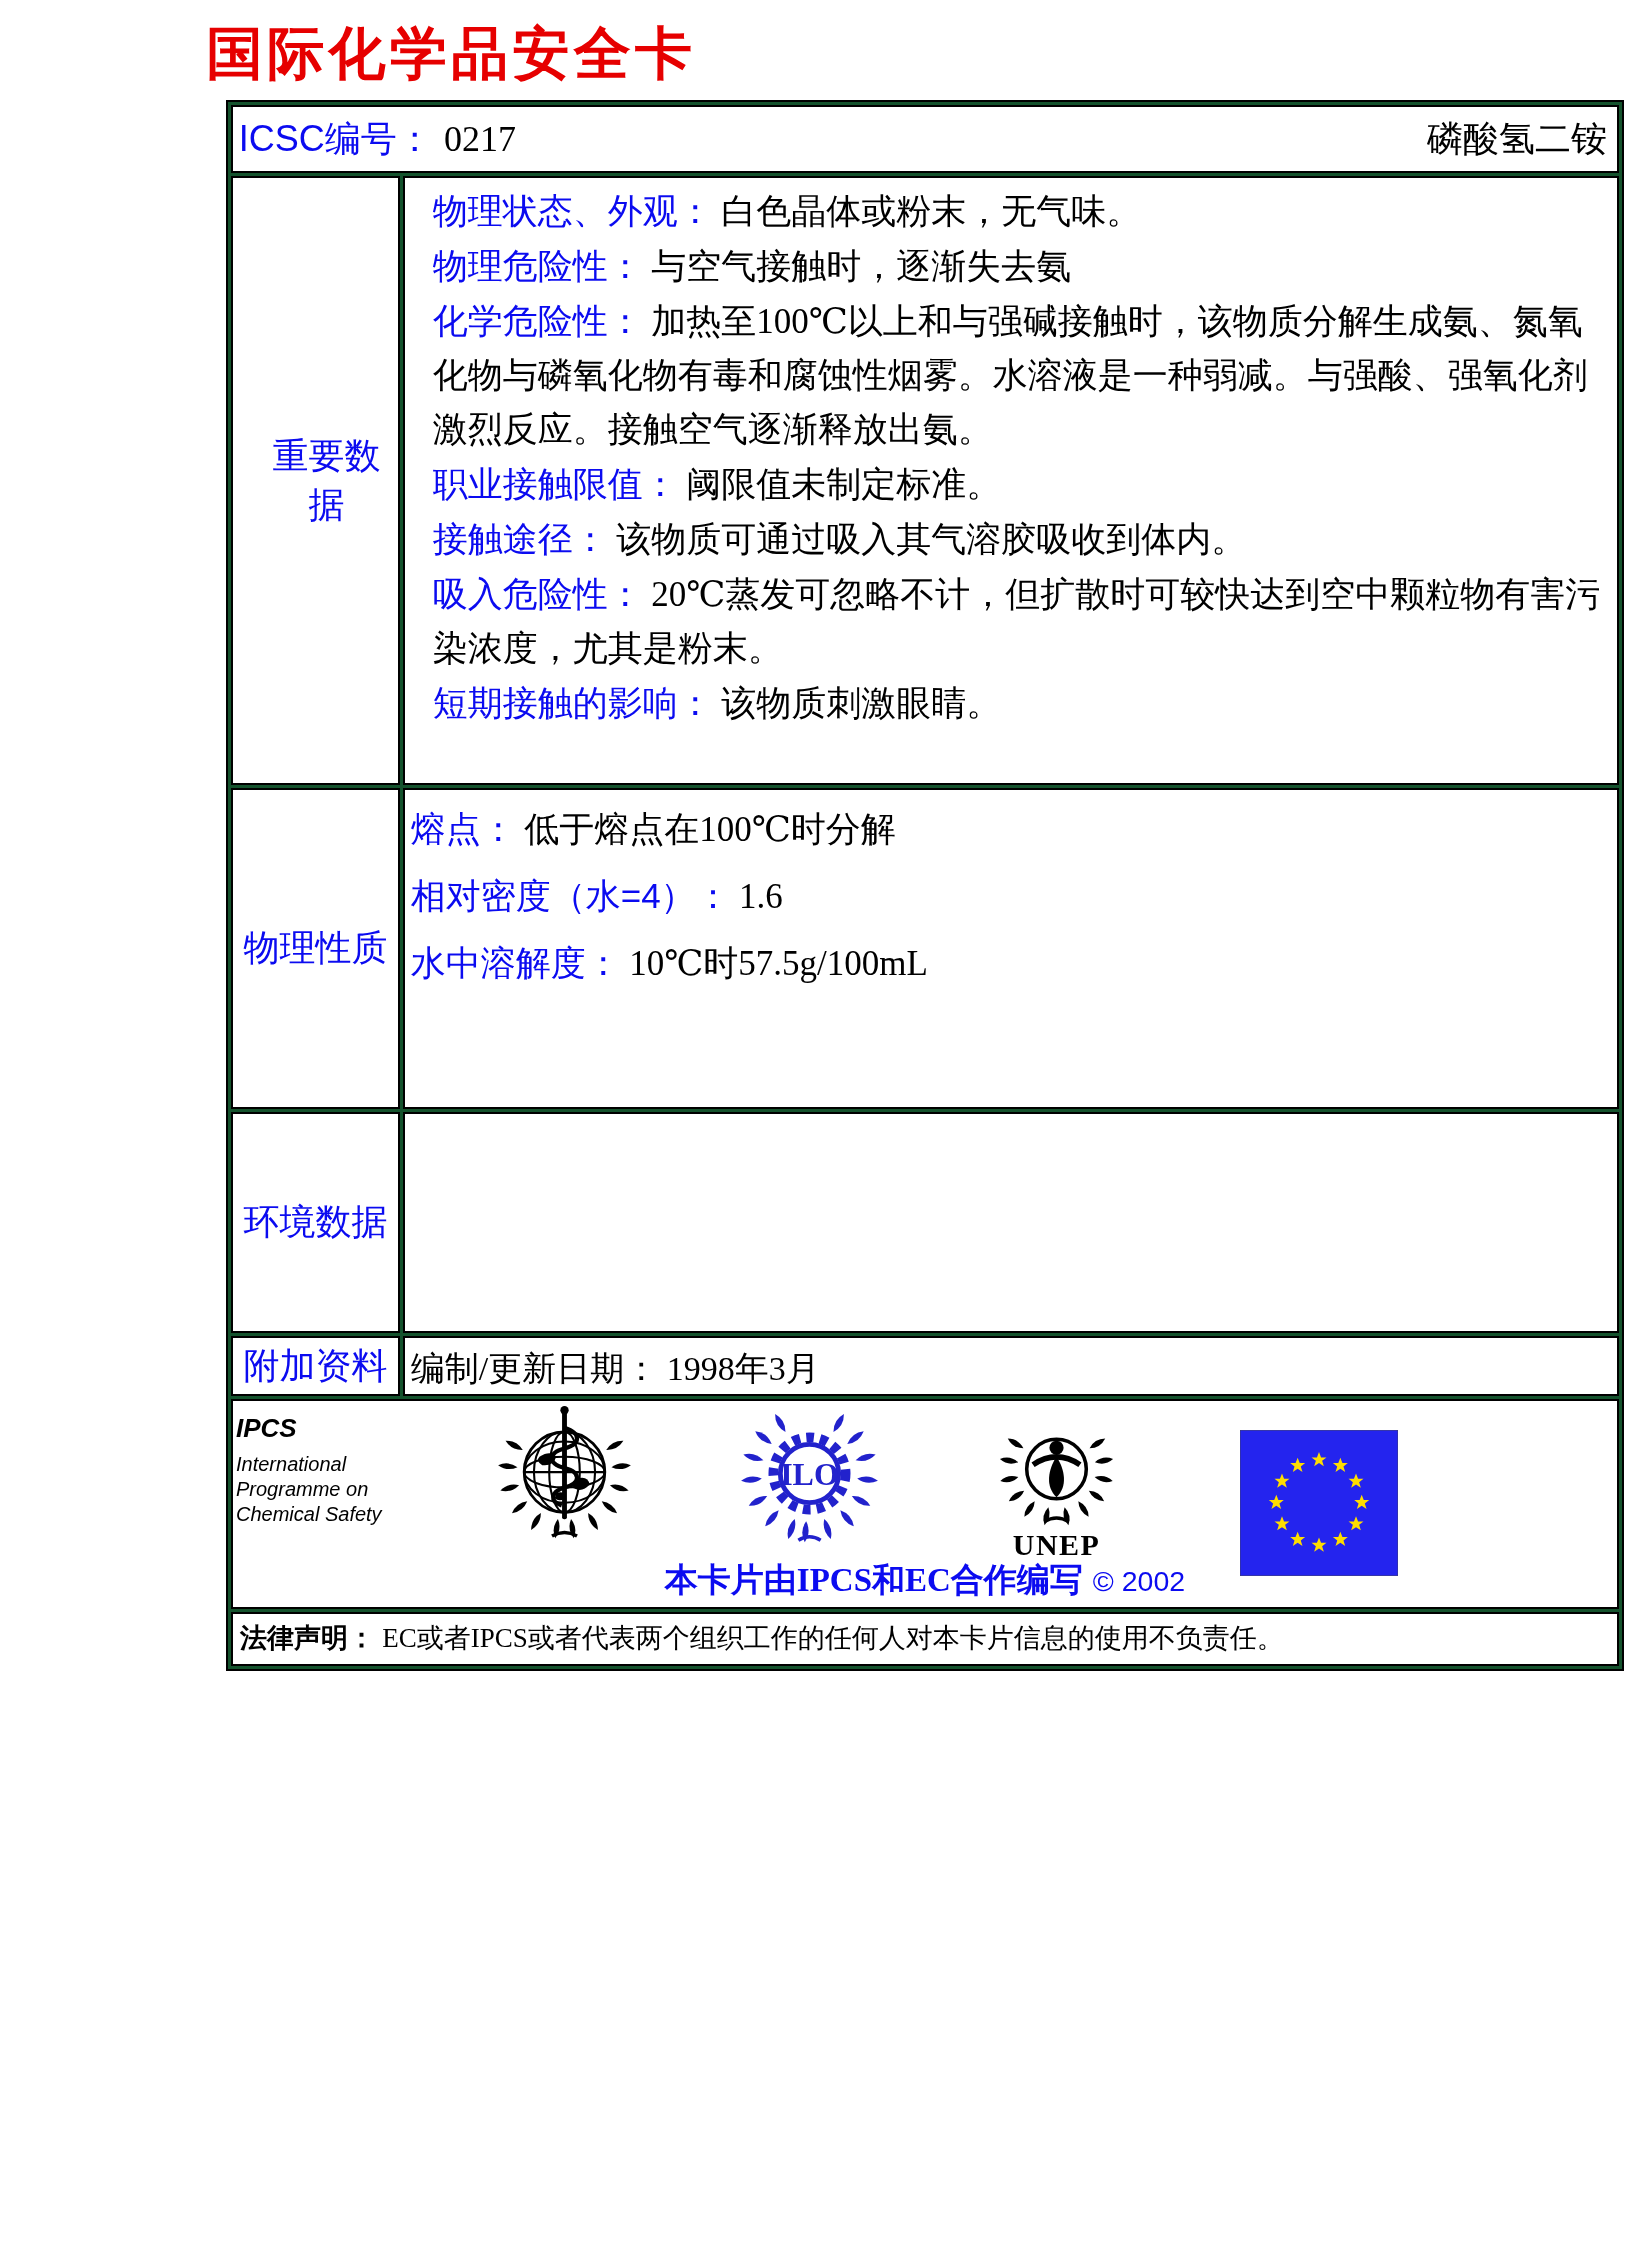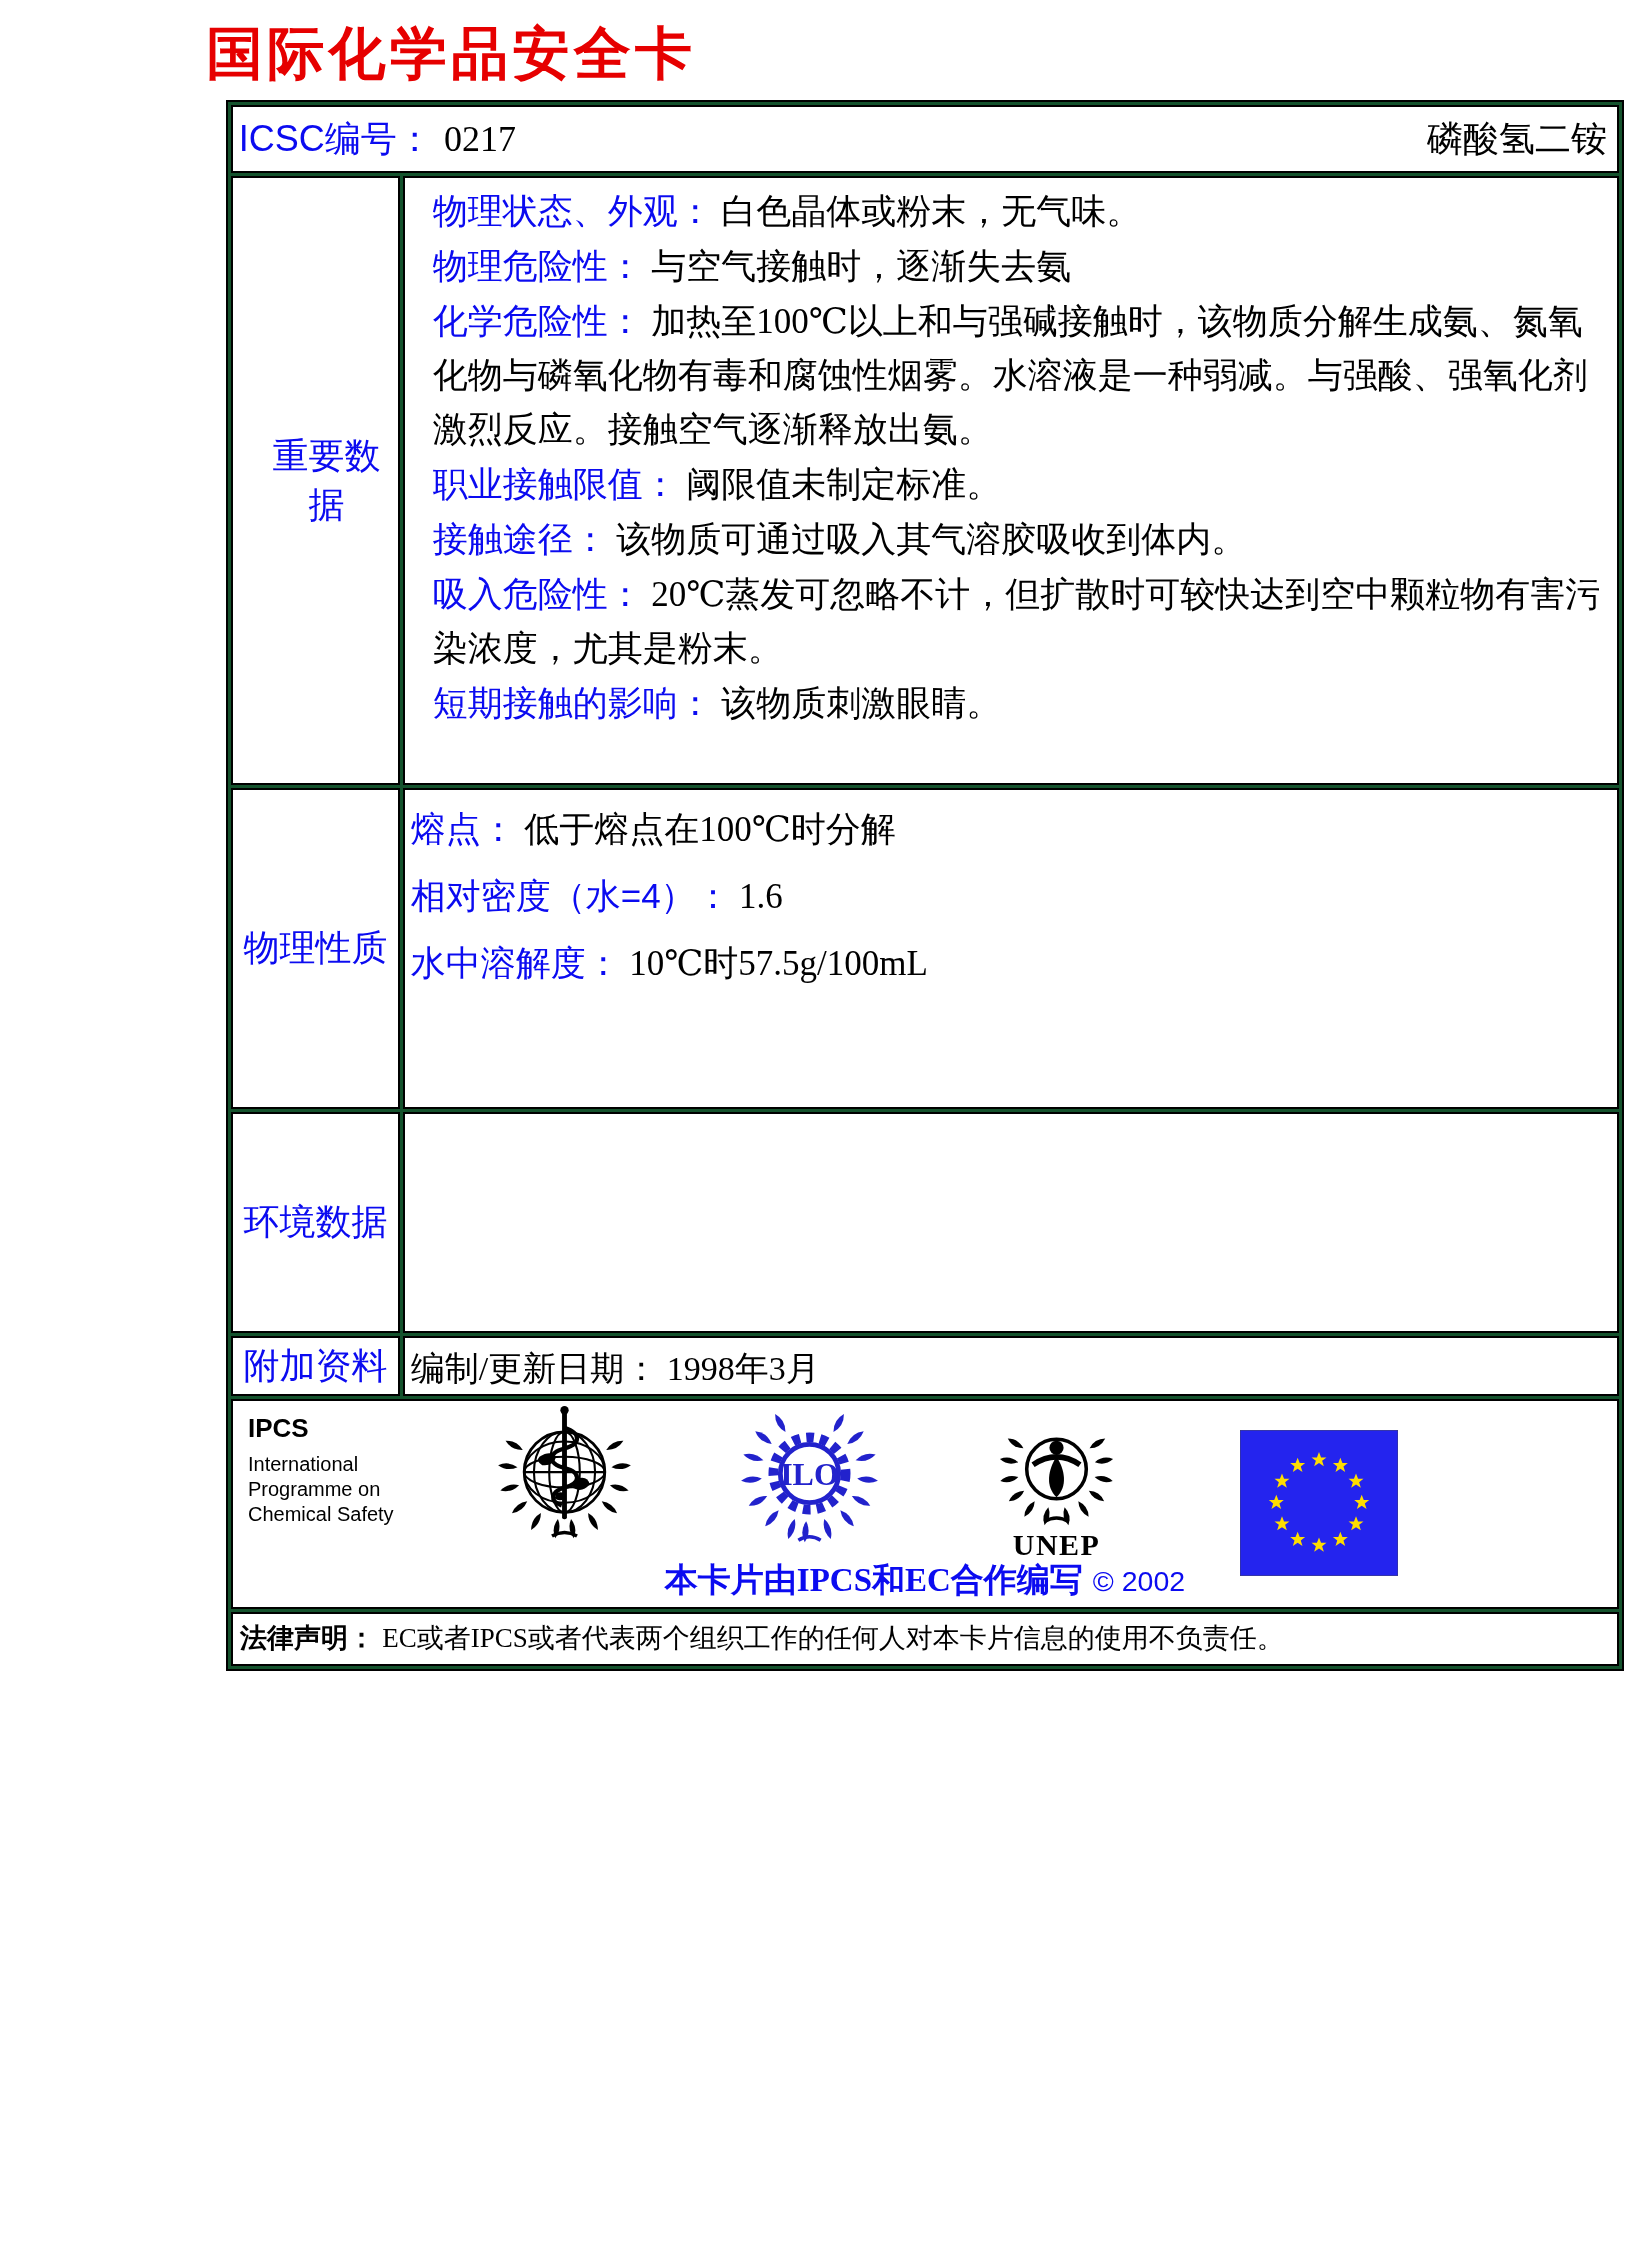--- a/index.html
+++ b/index.html
@@ -34,22 +34,22 @@
 
   .content{padding:5.7px 10px 0 5.7px;}
   .entry{margin:0;font-size:35px;line-height:54px;}
   .r3 .entry{line-height:66px;}
   .entry .lbl{color:#0b0bf0;font-family:"Liberation Sans","DejaVu Sans",sans-serif;}
   .entry .txt{padding-left:8.5px;}
   .entry-black .lbl{color:#000;font-family:"Liberation Serif","DejaVu Serif",serif;}
   .r6 .entry{line-height:50px;font-size:34px;}
 
   .logos-cell{position:relative;}
-  .ipcs-block{position:absolute;left:15px;top:11.4px;
-    font-family:"Liberation Sans","DejaVu Sans",sans-serif;line-height:1.25;}
+  .ipcs-block{position:absolute;left:3px;top:11.4px;
+    font-family:"Liberation Sans","DejaVu Sans",sans-serif;line-height:1.25;font-style:italic;}
   .ipcs-acro{font-size:26px;font-weight:bold;margin-bottom:7.1px;}
   .ipcs-line{font-size:20px;}
   .logo{position:absolute;}
   .who-logo{left:262px;top:2.8px;}
   .ilo-logo{left:507px;top:2.8px;}
   .unep-logo{left:763px;top:7.1px;text-align:center;}
   .unep-word{font-size:30px;font-weight:bold;letter-spacing:1.4px;margin-top:-4.3px;
     font-family:"Liberation Serif","DejaVu Serif",serif;}
   .eu-flag{left:1007px;top:28.5px;}
   .caption{position:absolute;left:0;bottom:4.3px;width:100%;text-align:center;

